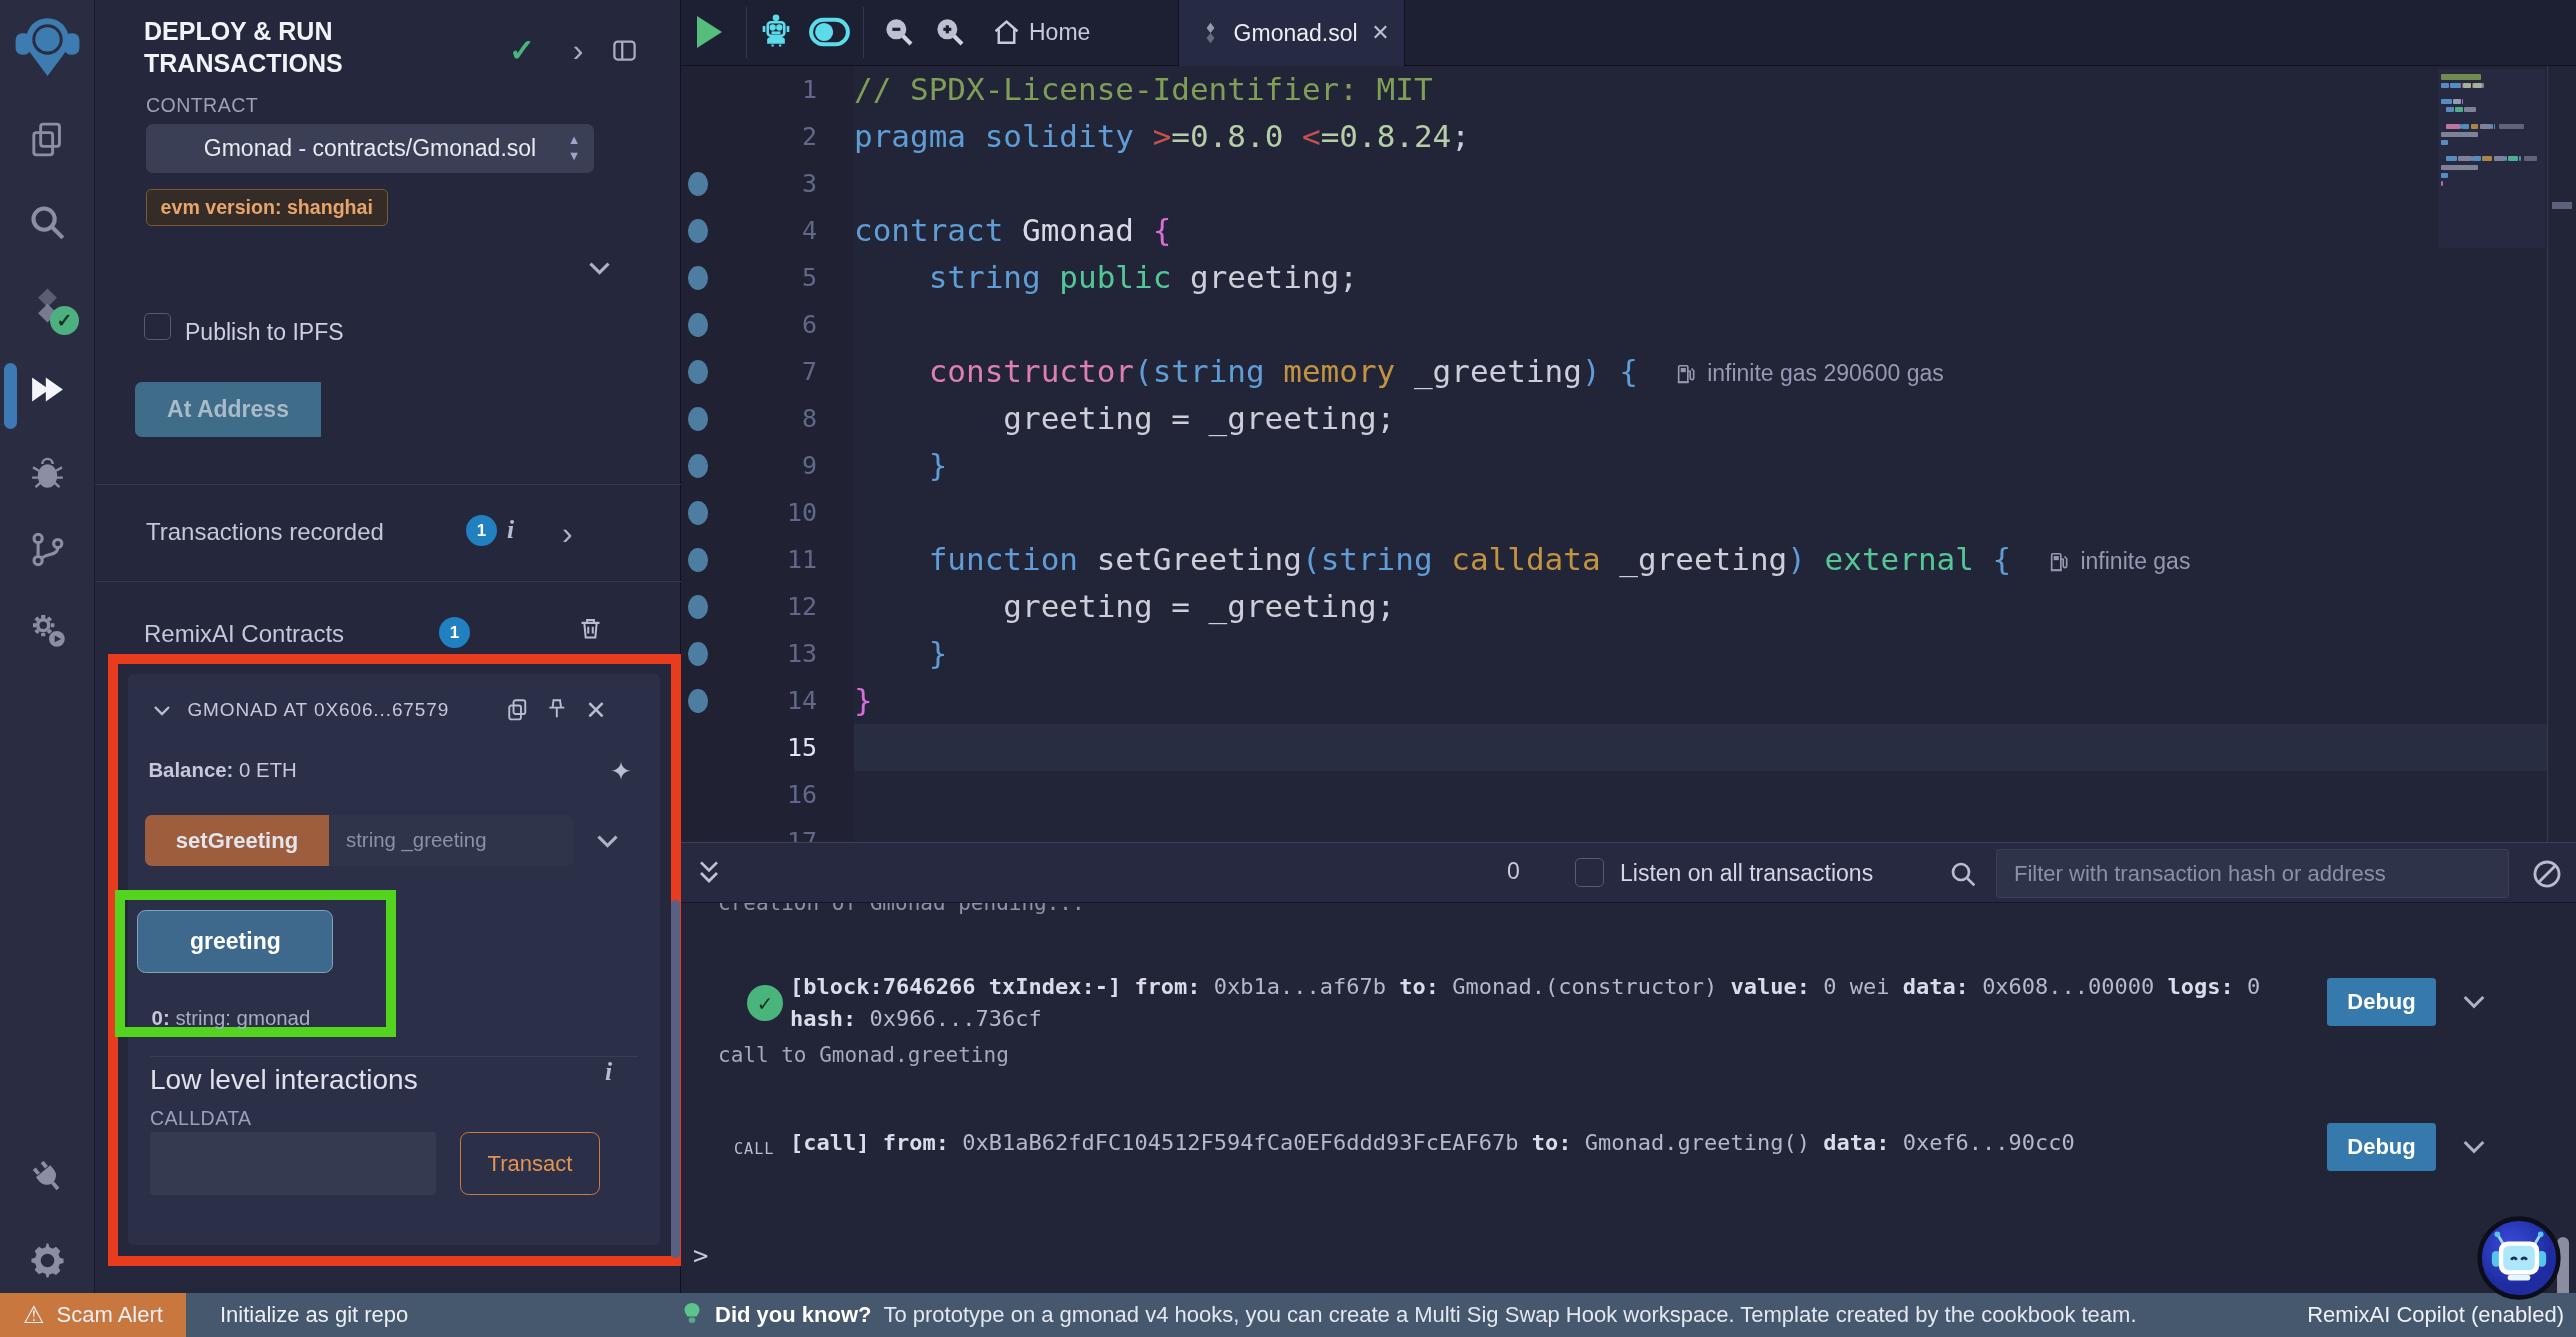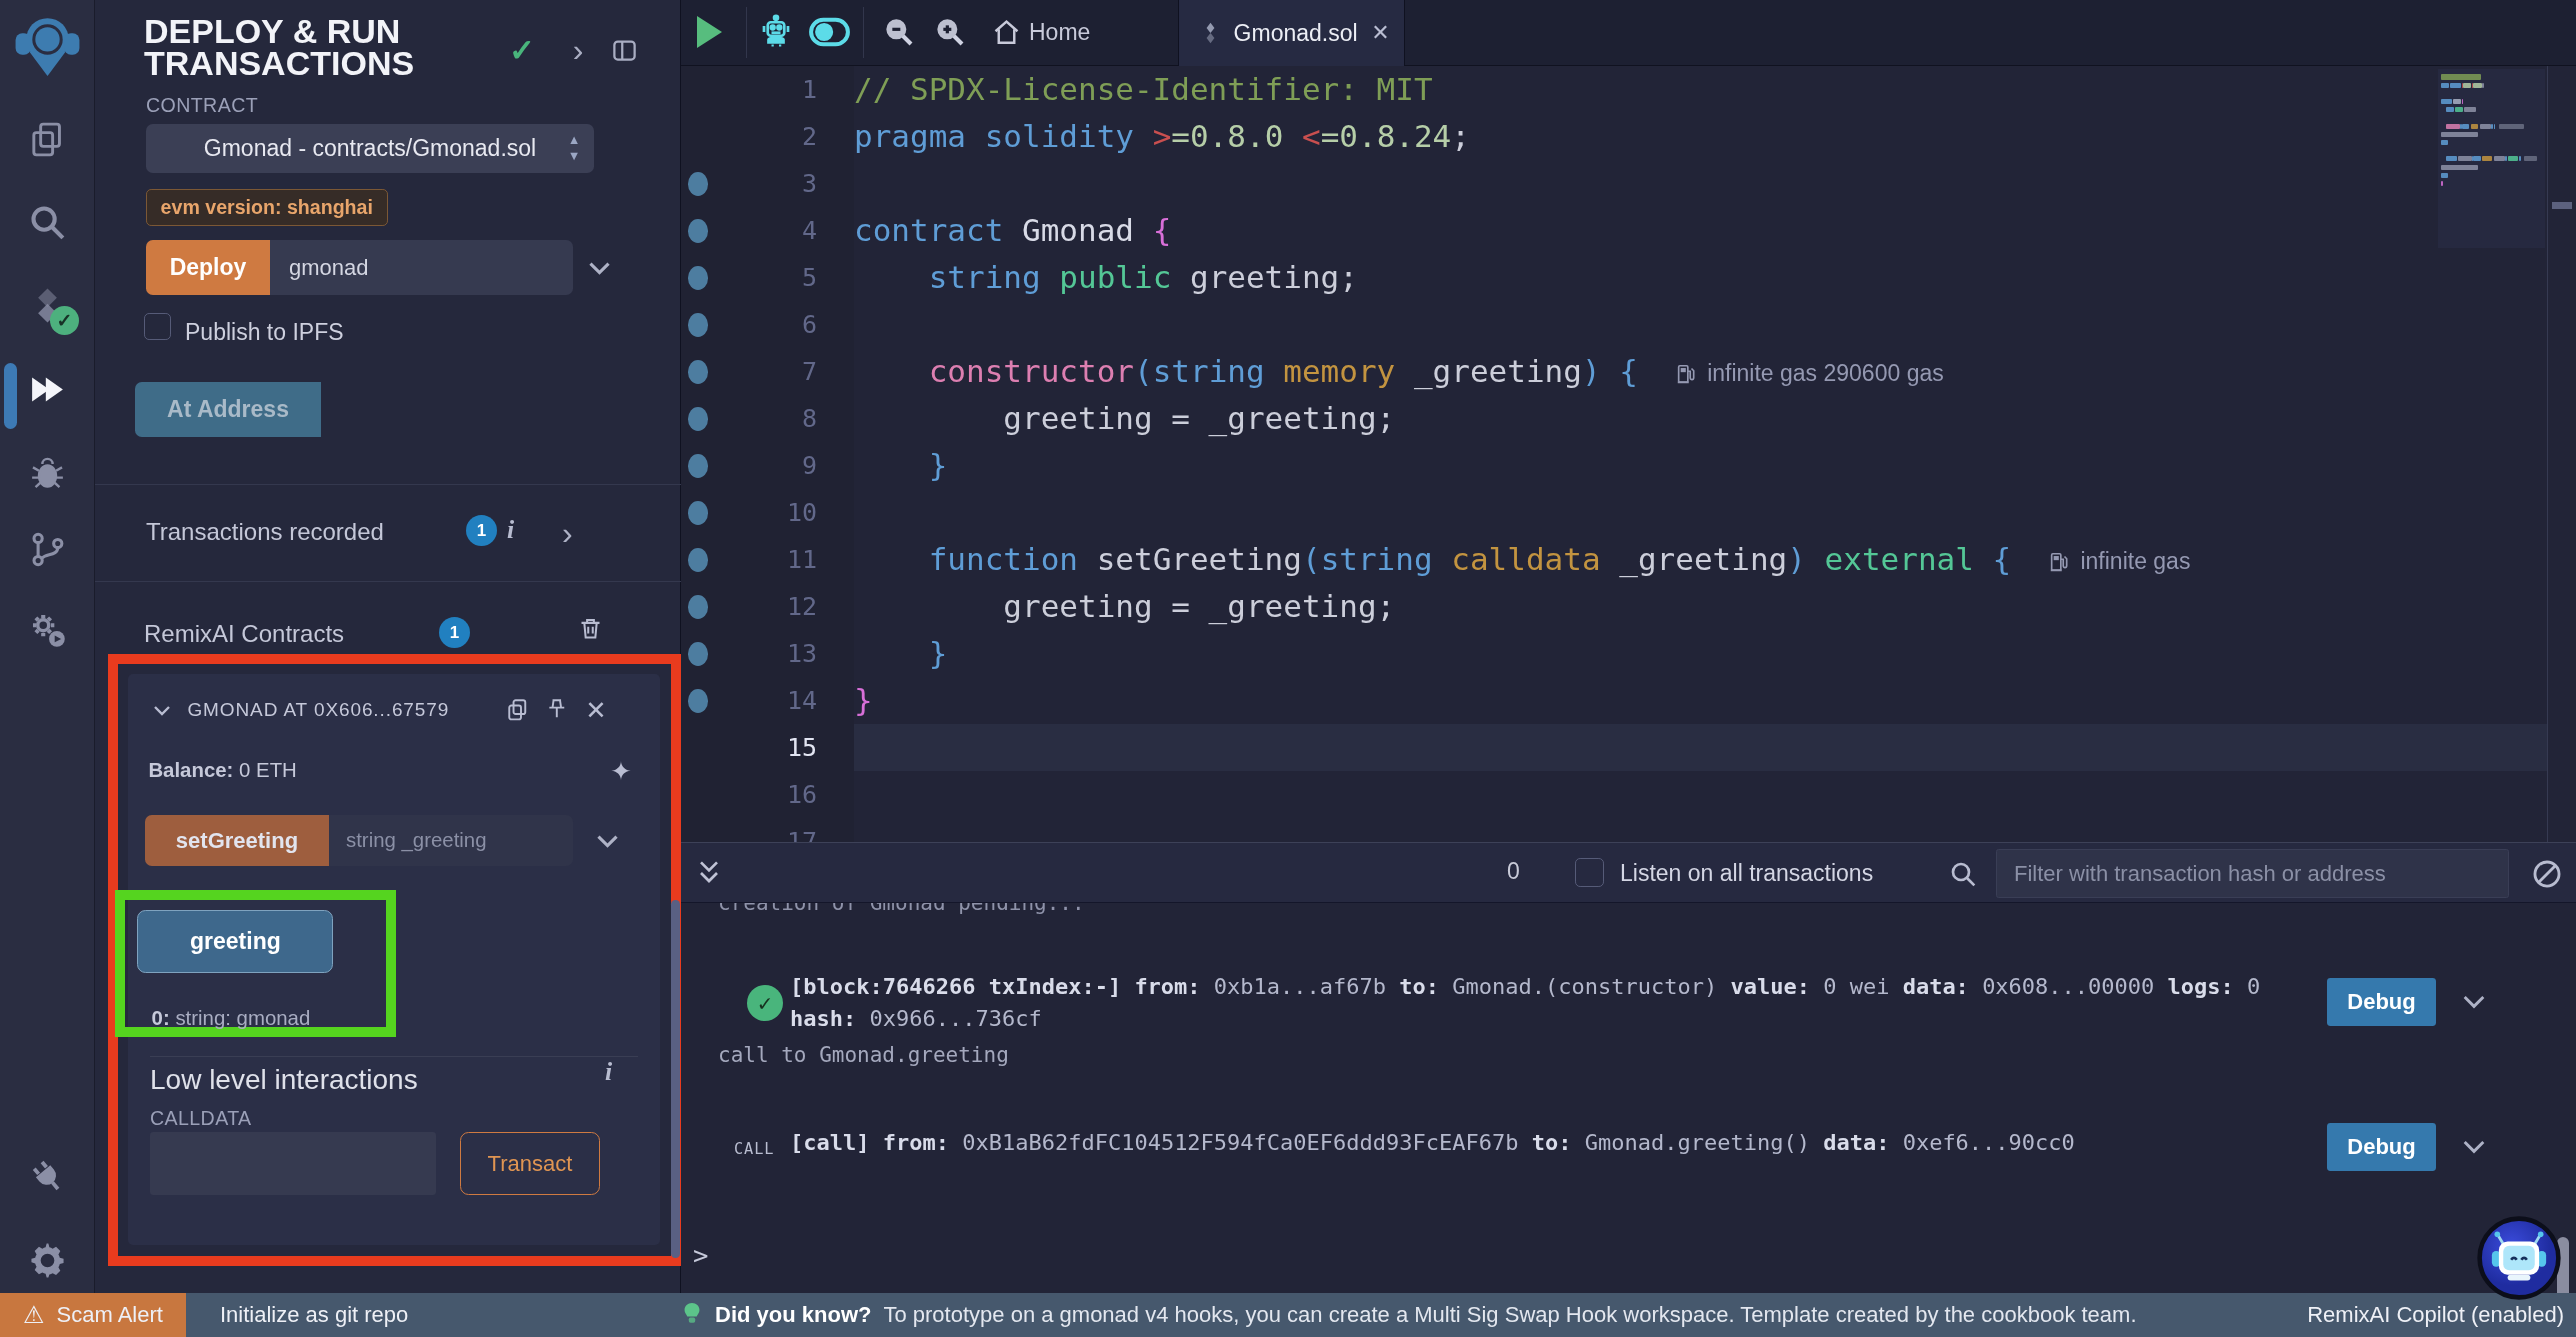--- a/index.html
+++ b/index.html
@@ -10,21 +10,21 @@
 
 .rail{position:absolute;left:0;top:0;width:95px;height:1293px;background:#2a2d41;border-right:0.9px solid #1a1c2b}
 .rail-logo{position:absolute;left:11px;top:8.5px;width:73px;height:80px;color:#3d7cb0}
 .railbtn{position:absolute;left:0;width:95px;height:77px;display:flex;align-items:center;justify-content:center;color:#8b8fa6;cursor:pointer}
 .railbtn.active{color:#f4f5fa}
 .railbtn svg{width:41px;height:41px}
 .rail-badge{position:absolute;margin-left:34px;margin-top:29px;width:29px;height:29px;border-radius:50%;background:#4db07e;color:#173226;font:bold 19px "Liberation Sans",sans-serif;display:flex;align-items:center;justify-content:center}
 .active-pill{position:absolute;left:4.3px;top:363px;width:12.8px;height:66px;border-radius:7.7px;background:#3d7ab5}
 
 .panel{position:absolute;left:95px;top:0;width:586px;height:1293px;background:#25283c;border-right:0.9px solid #0f1120}
-.panel-title{position:absolute;left:49px;top:15.3px;width:281px;font-size:34px;font-weight:bold;line-height:32px;color:#f2f3f8}
+.panel-title{position:absolute;left:49px;top:15.3px;width:281px;font-size:25px;font-weight:bold;line-height:32px;color:#f2f3f8}
 .hicon{position:absolute;top:34px;width:32px;height:32px;display:flex;align-items:center;justify-content:center;color:#a9adc2}
 .check-glyph{color:#49b57c;font-size:31px;font-weight:bold}
 .lbl{color:#9ba0b8;font-size:19.6px;letter-spacing:0.4px}
 .select{position:absolute;left:51px;top:124px;width:448px;height:49px;background:#3b3f55;border-radius:6.8px;display:flex;align-items:center;justify-content:center;font-size:23px;color:#e8e9f1;cursor:pointer}
 .stepper{position:absolute;right:13.6px;top:9.4px;display:flex;flex-direction:column;gap:1.7px;color:#9ba7c4;font-size:12.8px;line-height:13.6px}
 .evm-badge{position:absolute;left:51px;top:189px;padding:6px 13.6px;border:1.7px solid #7c5835;background:#362c27;border-radius:5.1px;font-size:19.6px;font-weight:bold;color:#e8a56b}
 .row-deploy{position:absolute;left:51px;top:240px;height:55px;display:flex}
 .btn-deploy{width:124px;height:55px;background:#cf7a41;border:none;border-radius:6.8px 0 0 6.8px;color:#fff;font-size:23px;font-weight:bold;font-family:inherit;cursor:pointer}
 .inp-deploy{width:303px;height:55px;background:#363a50;border:none;border-radius:0 6.8px 6.8px 0;color:#d4d6e2;font-size:22px;padding-left:19px;font-family:inherit;outline:none}
 .chev-gray{color:#aeb2c6}
@@ -221,24 +221,20 @@
     <div class="select">
       <span>Gmonad - contracts/Gmonad.sol</span>
       <span class="stepper">
           <span>▲</span>
           <span>▼</span>
         </span>
     </div>
 
     <div class="evm-badge">evm version: shanghai</div>
 
-    <div class="row-deploy">
-      <button class="btn-deploy">Deploy</button>
-      <input class="inp-deploy" value="gmonad" style="">
-    </div>
     <div class="abs chev-gray" style="left:489px;top:252px">
       <svg width="31" height="31" viewBox="0 0 24 24" fill="none" stroke="currentColor" stroke-width="2.4">
           <polyline points="5 9 12 16 19 9"></polyline>
         </svg>
     </div>
 
     <div class="abs checkbox" style="left:49px;top:313px"></div>
     <div class="abs" style="left:90px;top:319px;font-size:23px;color:#ced0de">Publish to IPFS</div>
 
     <div class="row-ataddr">

